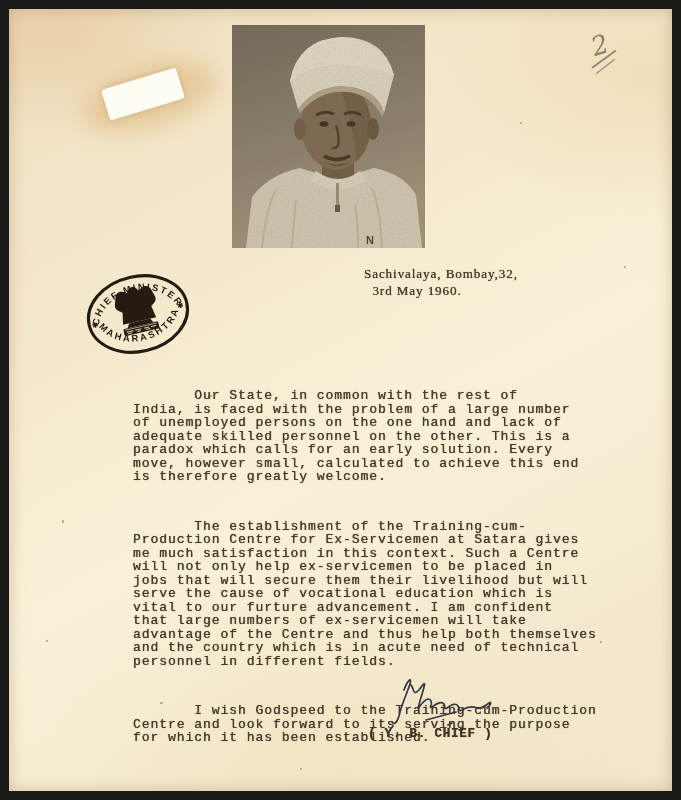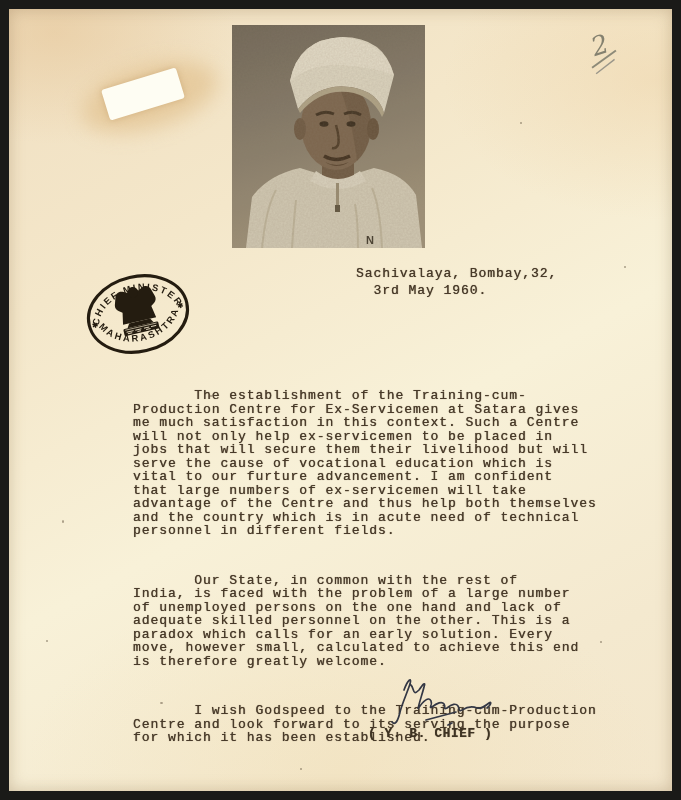--- a/index.html
+++ b/index.html
@@ -31,21 +31,21 @@
   .seal{position:absolute;left:84px;top:272px;width:108px;height:84px;transform:rotate(-13deg);}
   .seal svg{display:block;overflow:visible;}
   .seal text{font-family:"Liberation Sans", sans-serif;font-weight:bold;fill:#241c10;}
 
   
   .tw{
     position:absolute;white-space:pre;color:#483a29;
     font-size:13px;line-height:13.5px;letter-spacing:.95px;
     text-shadow:0 0 .7px rgba(72,58,41,.85), .4px .4px .4px rgba(72,58,41,.25);
   }
-  .address{left:356px;top:266px;line-height:16.5px;}
+  .address{left:364px;top:266px;line-height:16.5px;font-family:Liberation Serif, serif;}
   .letter{left:133px;top:362px;}
   .letter .para{margin:0 0 9px 0;}
   .signatory{left:368px;top:728px;font-size:12.5px;font-weight:bold;letter-spacing:.8px;color:#3e3323;}
 
   .signature{position:absolute;left:388px;top:676px;width:118px;height:56px;}
 </style>
 </head>
 <body>
 
 <div class="scan">
@@ -148,38 +148,38 @@
         <path d="M43,64 h8 M53,64 h7 M63,64 h6 M71,64 h6 M44,66 h5 M55,66 h4 M65,66 h5" stroke="#e9ddc2" stroke-width="1"></path>
         <path d="M42,61.5 h36" stroke="#e9ddc2" stroke-width=".8" opacity=".9"></path>
       </g>
     </svg>
   </div>
 
   <div class="tw address">Sachivalaya, Bombay,32,
   3rd May 1960.</div>
 
   <div class="tw letter">
+    <div class="para">       Our State, in common with the rest of
+India, is faced with the problem of a large number
+of unemployed persons on the one hand and lack of
+adequate skilled personnel on the other. This is a
+paradox which calls for an early solution. Every
+move, however small, calculated to achieve this end
+is therefore greatly welcome.</div>
     <div class="para">       The establishment of the Training-cum-
 Production Centre for Ex-Servicemen at Satara gives
 me much satisfaction in this context. Such a Centre
 will not only help ex-servicemen to be placed in
 jobs that will secure them their livelihood but will
 serve the cause of vocational education which is
 vital to our furture advancement. I am confident
 that large numbers of ex-servicemen will take
 advantage of the Centre and thus help both themselves
 and the country which is in acute need of technical
 personnel in different fields.</div>
-    <div class="para">       Our State, in common with the rest of
-India, is faced with the problem of a large number
-of unemployed persons on the one hand and lack of
-adequate skilled personnel on the other. This is a
-paradox which calls for an early solution. Every
-move, however small, calculated to achieve this end
-is therefore greatly welcome.</div>
     <div class="para">       I wish Godspeed to the Training-cum-Production
 Centre and look forward to its serving the purpose
 for which it has been established.</div>
   </div>
 
   <div class="signature">
     <svg width="118" height="56" viewBox="0 0 118 56">
       <g stroke="#343845" stroke-width="1.7" fill="none" stroke-linecap="round">
         <path d="M16,14 C20,3 24,1 22,8 C19,17 14,28 12,36 C10,45 7,50 4,46"></path>
         <path d="M22,8 C27,12 24,21 31,14 C35,8 38,5 36,11 C34,19 31,27 30,33 C35,25 41,20 43,25 C45,29 40,33 44,31 C49,27 54,25 56,28 C58,31 55,34 59,32 C64,28 68,27 70,30 C72,33 70,36 74,34 C79,31 84,30 89,32 C93,33 96,31 101,27 C104,25 103,29 99,32"></path>

